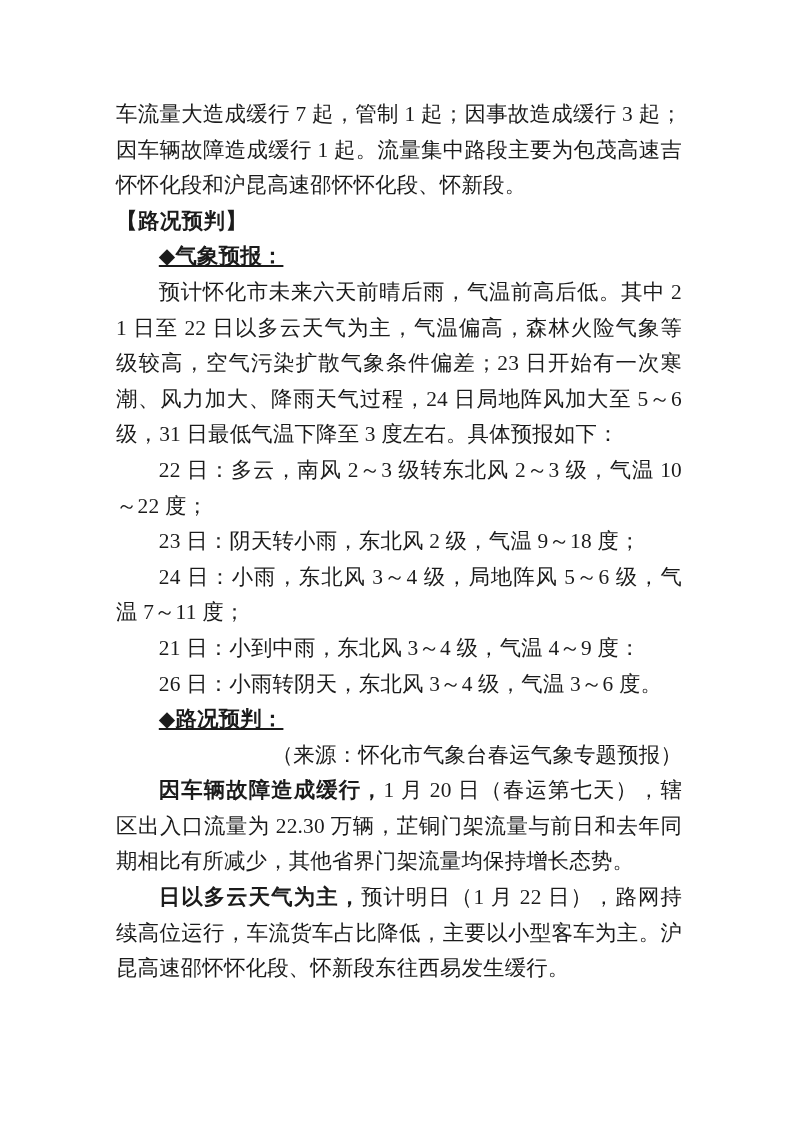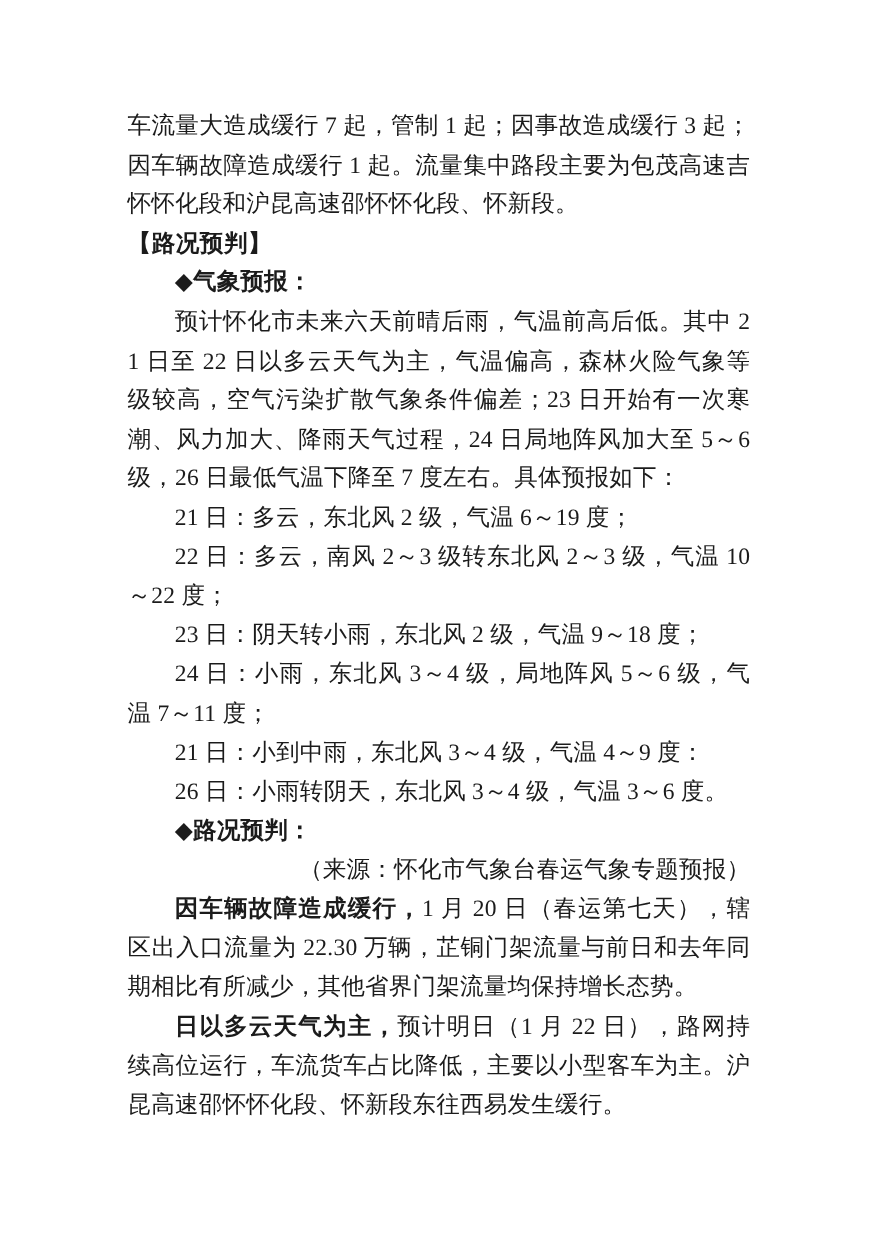--- a/index.html
+++ b/index.html
@@ -30,20 +30,21 @@
     text-align: justify;
     text-justify: inter-ideograph;
     letter-spacing: 0.2px;
     word-break: break-all;
   }
   .indent {
     text-indent: 2em;
   }
   .bold {
     font-weight: 700;
+    text-decoration: underline;
   }
   .bracket-heading {
     font-weight: 700;
     font-family: "Liberation Sans", "DejaVu Sans", sans-serif;
     letter-spacing: 0.5px;
   }
   .source {
     text-align: right;
   }
   .lead {
@@ -55,23 +56,22 @@
 
 <div class="page">
   <div class="doc-body">
 
     <p class="para">车流量大造成缓行 7 起，管制 1 起；因事故造成缓行 3 起；因车辆故障造成缓行 1 起。流量集中路段主要为包茂高速吉怀怀化段和沪昆高速邵怀怀化段、怀新段。</p>
 
     <p class="para bracket-heading">【路况预判】</p>
 
     <p class="para indent bold">◆气象预报：</p>
 
-    <p class="para indent">预计怀化市未来六天前晴后雨，气温前高后低。其中 21 日至 22 日以多云天气为主，气温偏高，森林火险气象等级较高，空气污染扩散气象条件偏差；23 日开始有一次寒潮、风力加大、降雨天气过程，24 日局地阵风加大至 5～6 级，26 日最低气温下降至 7 度左右。具体预报如下：</p>
+    <p class="para indent">预计怀化市未来六天前晴后雨，气温前高后低。其中 21 日至 22 日以多云天气为主，气温偏高，森林火险气象等级较高，空气污染扩散气象条件偏差；23 日开始有一次寒潮、风力加大、降雨天气过程，24 日局地阵风加大至 5～6 级，31 日最低气温下降至 3 度左右。具体预报如下：</p>
 
-    <p class="para indent">21 日：多云，东北风 2 级，气温 6～19 度；</p>
 
     <p class="para indent">22 日：多云，南风 2～3 级转东北风 2～3 级，气温 10～22 度；</p>
 
     <p class="para indent">23 日：阴天转小雨，东北风 2 级，气温 9～18 度；</p>
 
     <p class="para indent">24 日：小雨，东北风 3～4 级，局地阵风 5～6 级，气温 7～11 度；</p>
 
     <p class="para indent">21 日：小到中雨，东北风 3～4 级，气温 4～9 度：</p>
 
     <p class="para indent">26 日：小雨转阴天，东北风 3～4 级，气温 3～6 度。</p>

